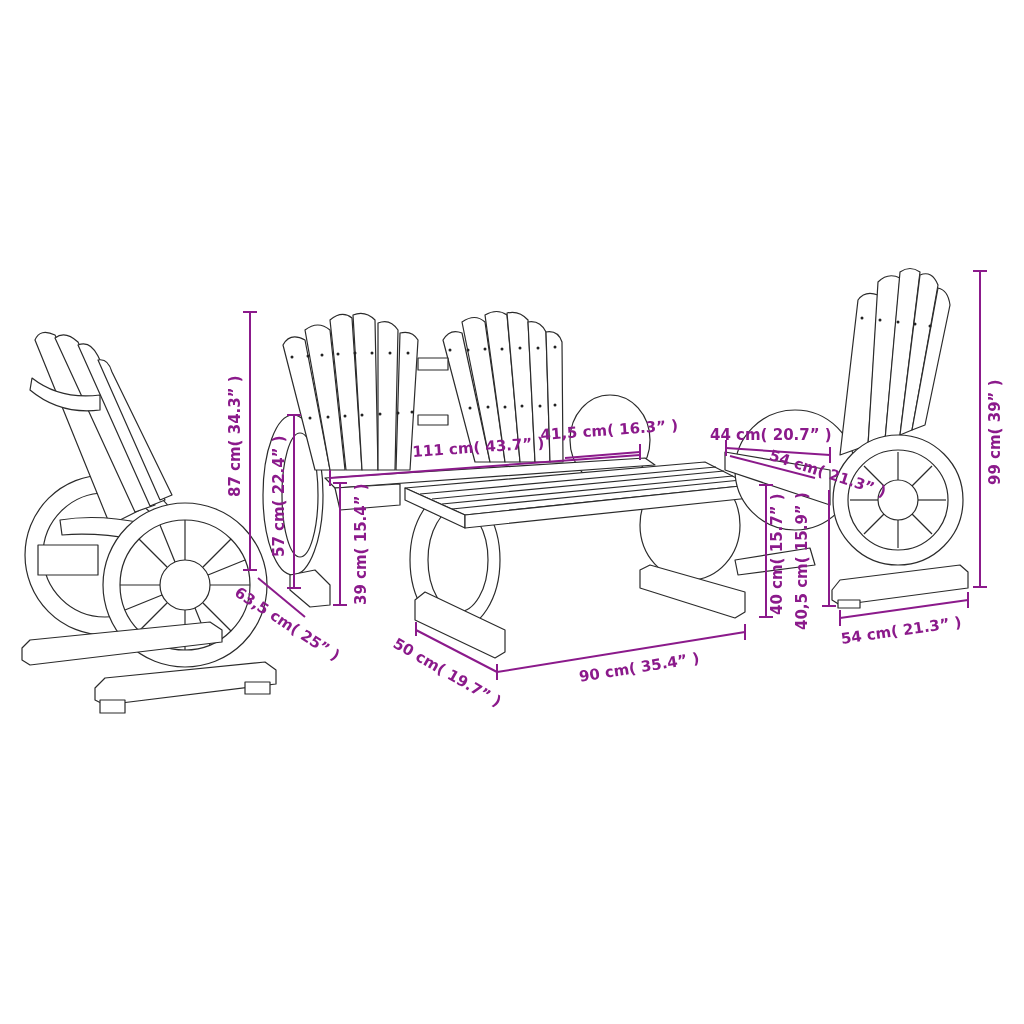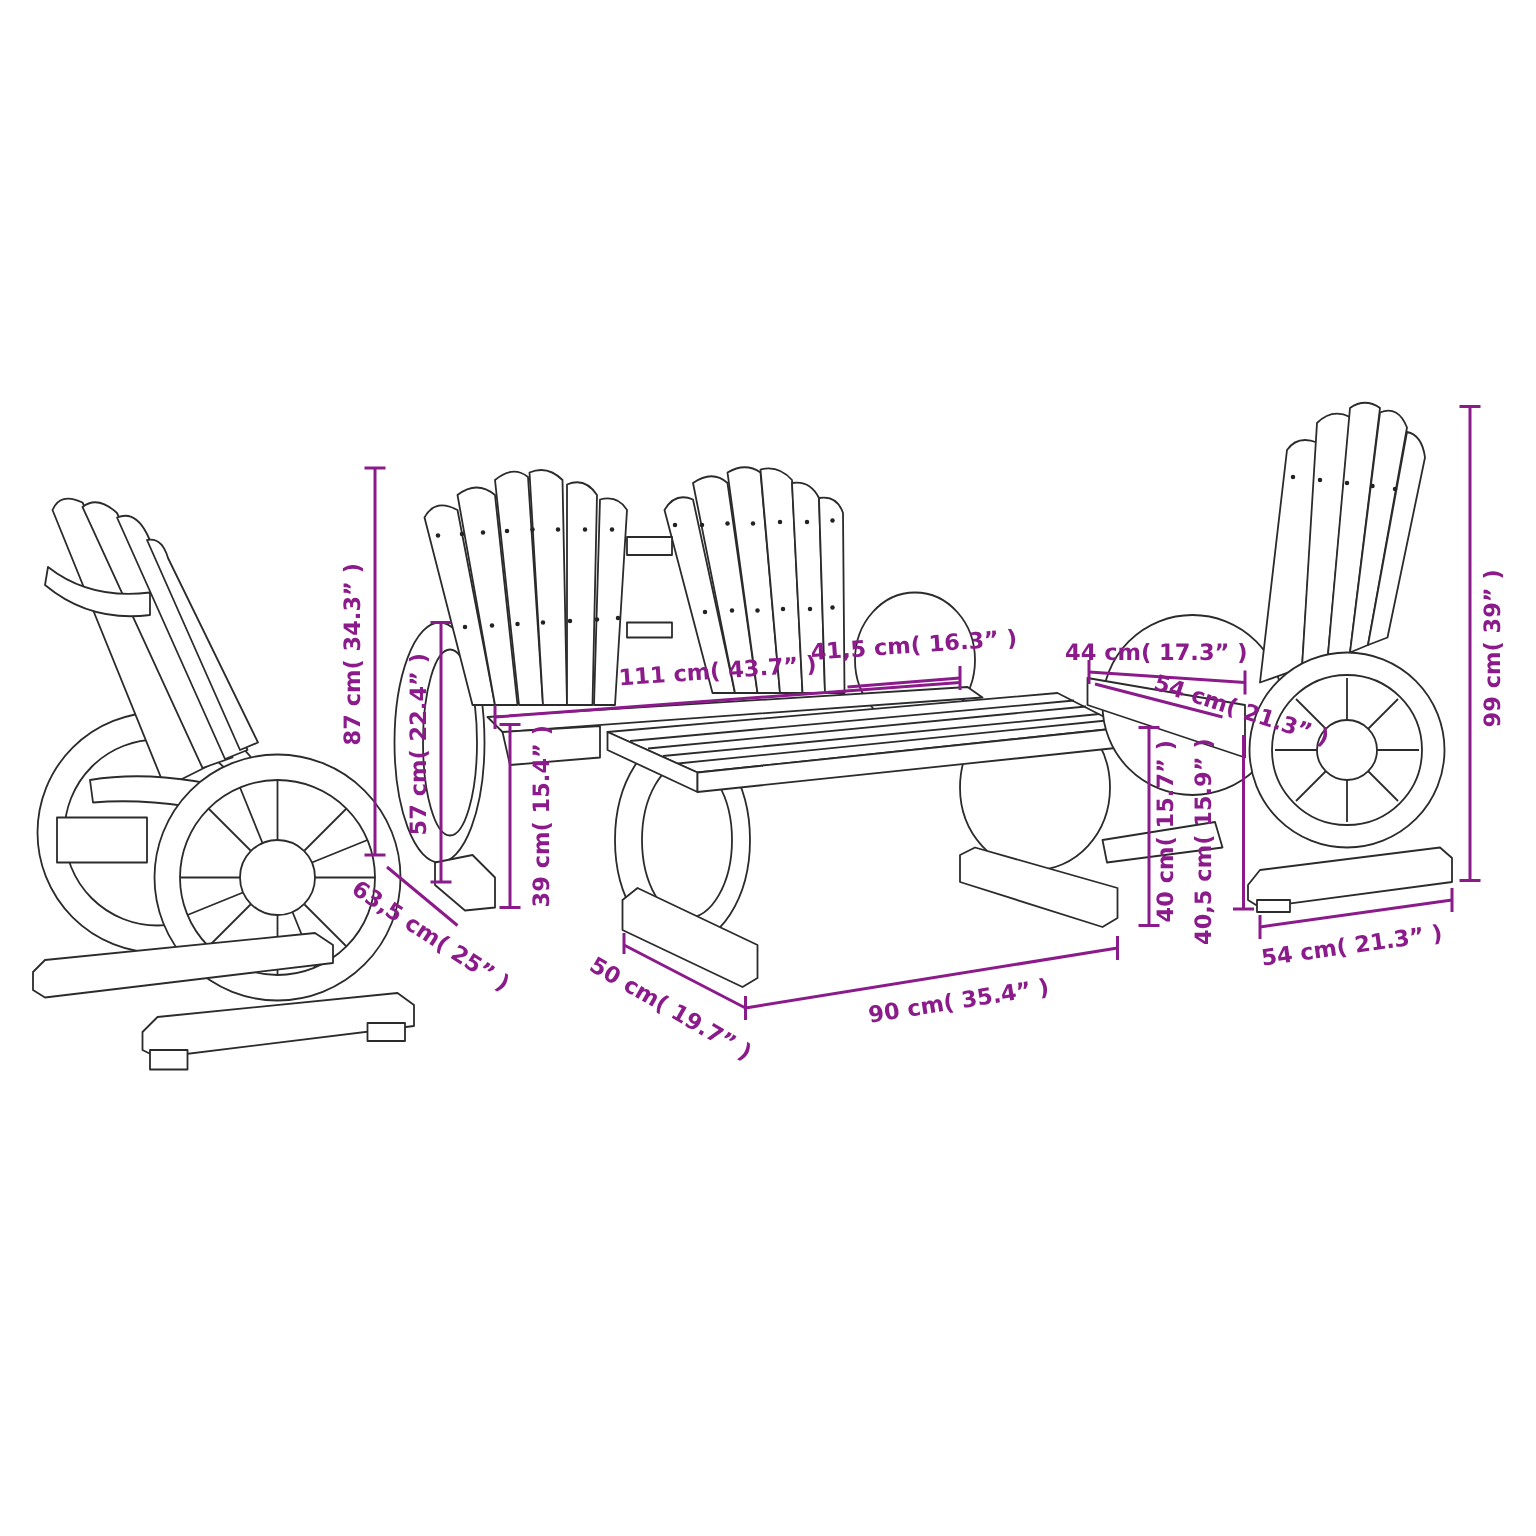--- a/index.html
+++ b/index.html
@@ -229,18 +229,18 @@
 
 <div class="lbl" style="left:228px; top:497px; transform:rotate(-90deg);">87 cm( 34.3” )</div>
 <div class="lbl" style="left:272px; top:557px; transform:rotate(-90deg);">57 cm( 22.4” )</div>
 <div class="lbl" style="left:354px; top:605px; transform:rotate(-90deg);">39 cm( 15.4” )</div>
 <div class="lbl" style="left:240px; top:585px; transform:rotate(33deg);">63,5 cm( 25” )</div>
 <div class="lbl" style="left:412px; top:445px; transform:rotate(-4deg);">111 cm( 43.7” )</div>
 <div class="lbl" style="left:540px; top:428px; transform:rotate(-4deg);">41,5 cm( 16.3” )</div>
 <div class="lbl" style="left:398px; top:636px; transform:rotate(30deg);">50 cm( 19.7” )</div>
 <div class="lbl" style="left:578px; top:670px; transform:rotate(-9deg);">90 cm( 35.4” )</div>
 <div class="lbl" style="left:770px; top:615px; transform:rotate(-90deg);">40 cm( 15.7” )</div>
-<div class="lbl" style="left:710px; top:428px;">44 cm( 17.3” )</div>
+<div class="lbl" style="left:710px; top:428px;">44 cm( 20.7” )</div>
 <div class="lbl" style="left:772px; top:448px; transform:rotate(18deg);">54 cm( 21.3” )</div>
 <div class="lbl" style="left:795px; top:630px; transform:rotate(-90deg);">40,5 cm( 15.9” )</div>
 <div class="lbl" style="left:840px; top:632px; transform:rotate(-8deg);">54 cm( 21.3” )</div>
 <div class="lbl" style="left:988px; top:485px; transform:rotate(-90deg);">99 cm( 39” )</div>
 </div>
 
 </body></html>

